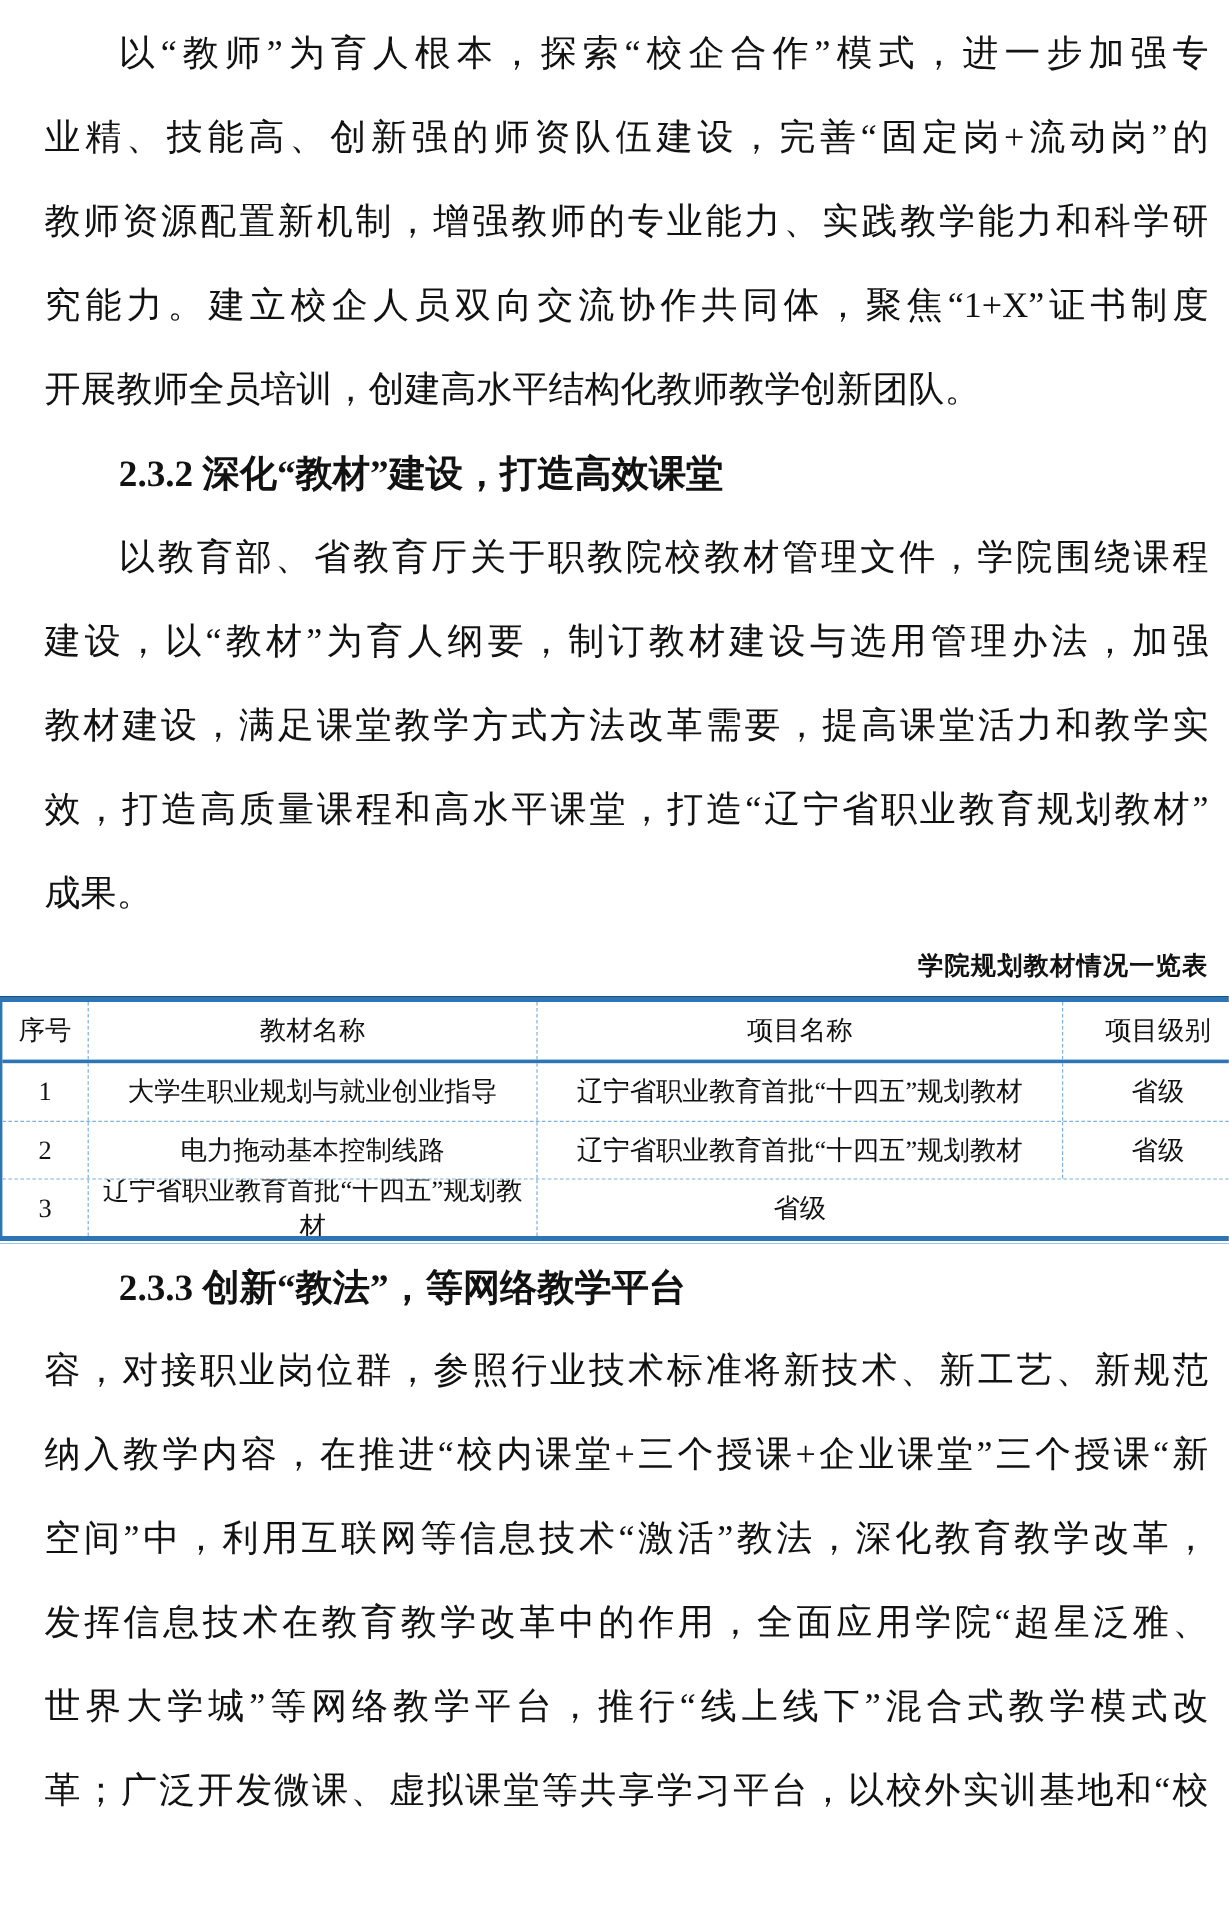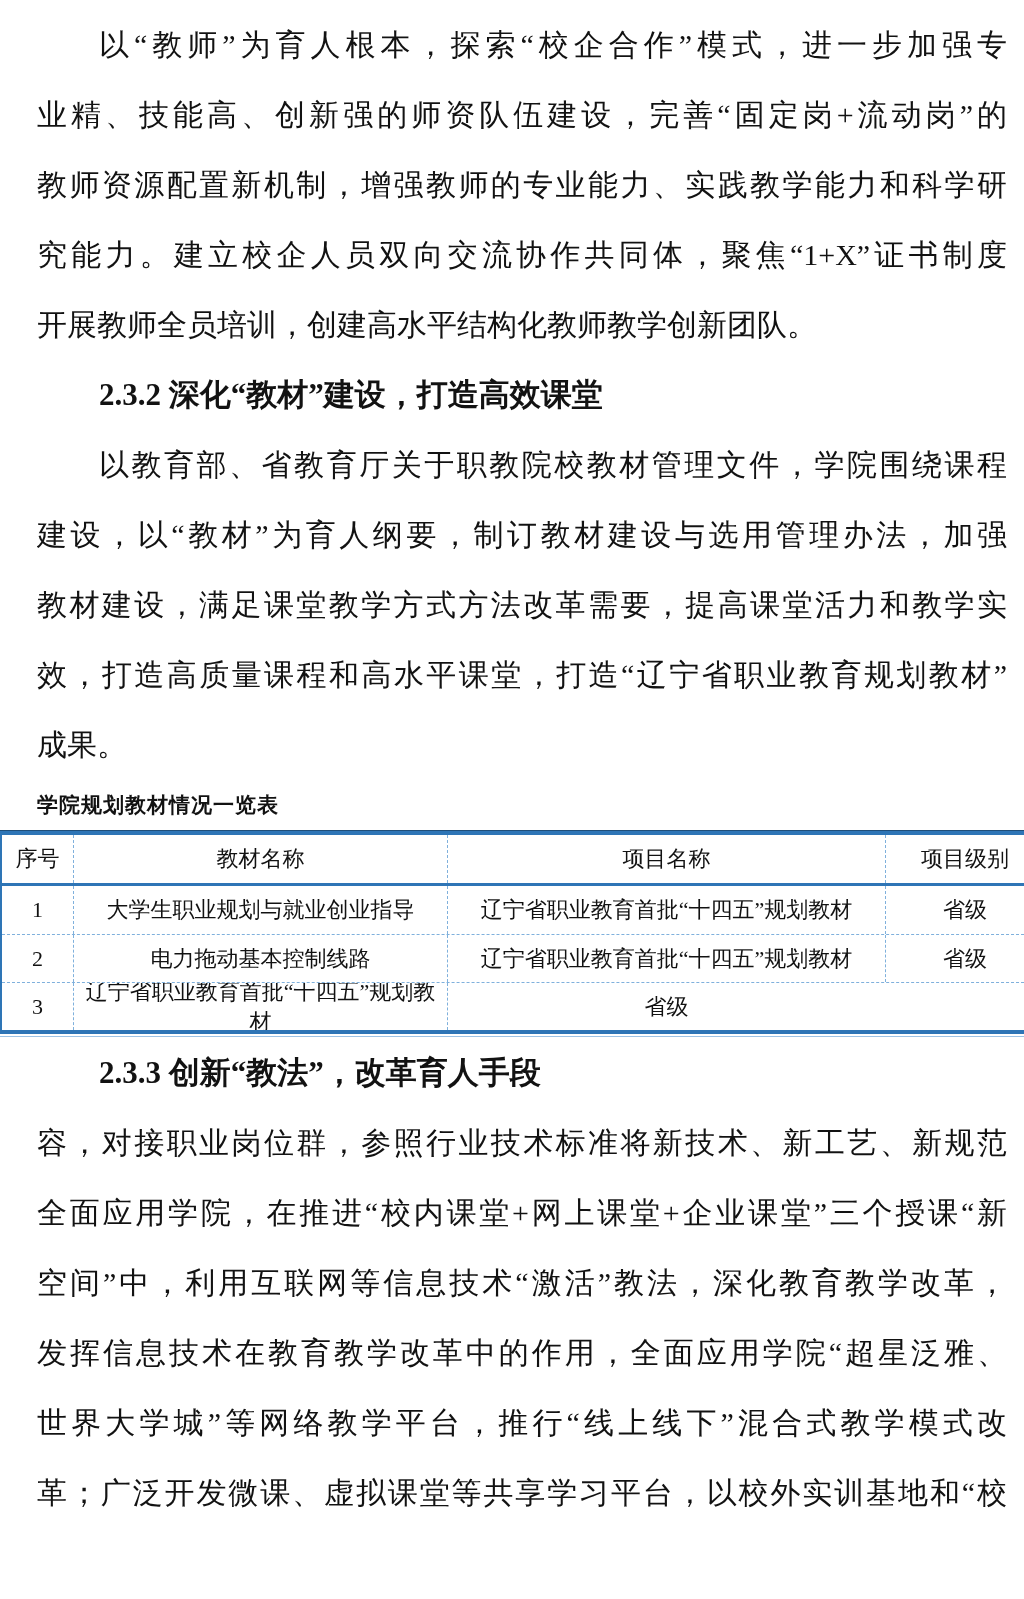--- a/index.html
+++ b/index.html
@@ -24,21 +24,21 @@
     text-align:justify;text-align-last:justify;
     overflow:hidden;
   }
   .line.indent{text-indent:62px;}
   .line.end{text-align-last:left;}
   .heading{
     margin:0;font-size:31px;font-weight:700;
     height:70px;line-height:70px;text-indent:62px;white-space:nowrap;
   }
   .caption{
-    height:50px;line-height:50px;text-align:left;
+    height:50px;line-height:50px;text-align:right;
     font-size:21px;font-weight:700;letter-spacing:1px;
   }
   .tablewrap{margin:0 -37px;}
   .t-top{
     height:5px;
     background:linear-gradient(to bottom,var(--dark-border) 0 1px,var(--solid-border) 1px 5px);
   }
   .t-bottom{
     height:8px;
     background:linear-gradient(to bottom,var(--solid-border) 0 4px,var(--background) 4px 6px,var(--thin-bottom) 6px 7px,var(--background) 7px 8px);
@@ -102,24 +102,24 @@
       </div>
       <div class="t-row t-data">
         <div class="t-cell">3</div>
         <div class="t-cell">辽宁省职业教育首批“十四五”规划教材</div>
         <div class="t-cell">省级</div>
       </div>
     </div>
     <div class="t-bottom"></div>
   </div>
 
-  <h2 class="heading">2.3.3 创新“教法”，改革育人手段</h2>
+  <h2 class="heading">2.3.3 创新“教法”，等网络教学平台</h2>
 
   <div class="para">
     <div class="line">容，对接职业岗位群，参照行业技术标准将新技术、新工艺、新规范</div>
-    <div class="line">全面应用学院，在推进“校内课堂+网上课堂+企业课堂”三个授课“新</div>
+    <div class="line">纳入教学内容，在推进“校内课堂+三个授课+企业课堂”三个授课“新</div>
     <div class="line">空间”中，利用互联网等信息技术“激活”教法，深化教育教学改革，</div>
     <div class="line">发挥信息技术在教育教学改革中的作用，全面应用学院“超星泛雅、</div>
     <div class="line">世界大学城”等网络教学平台，推行“线上线下”混合式教学模式改</div>
     <div class="line">革；广泛开发微课、虚拟课堂等共享学习平台，以校外实训基地和“校</div>
   </div>
 
 </div>
 
 </body></html>

